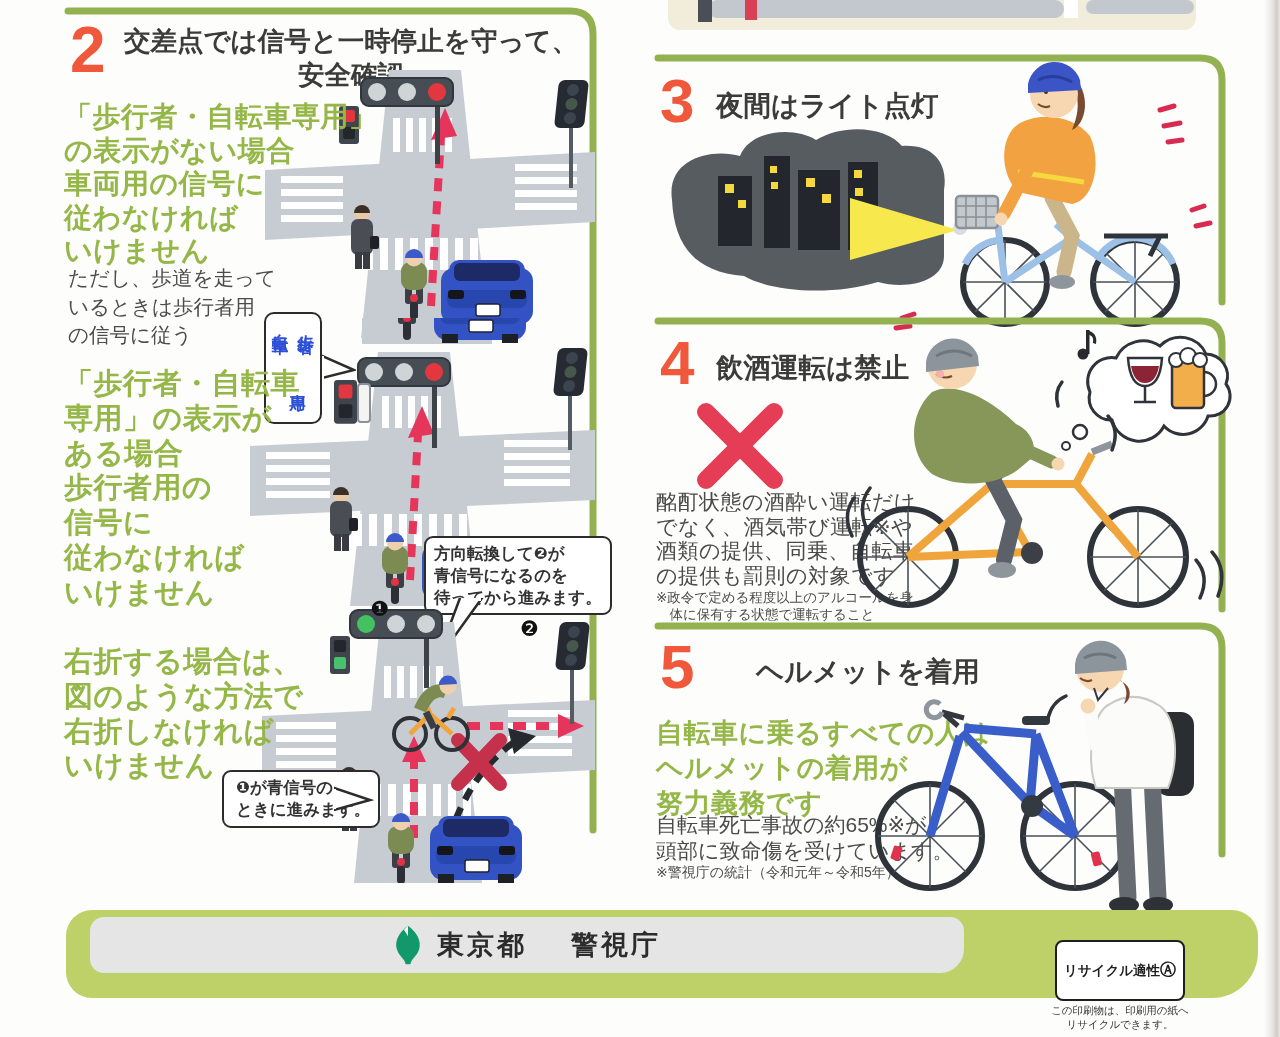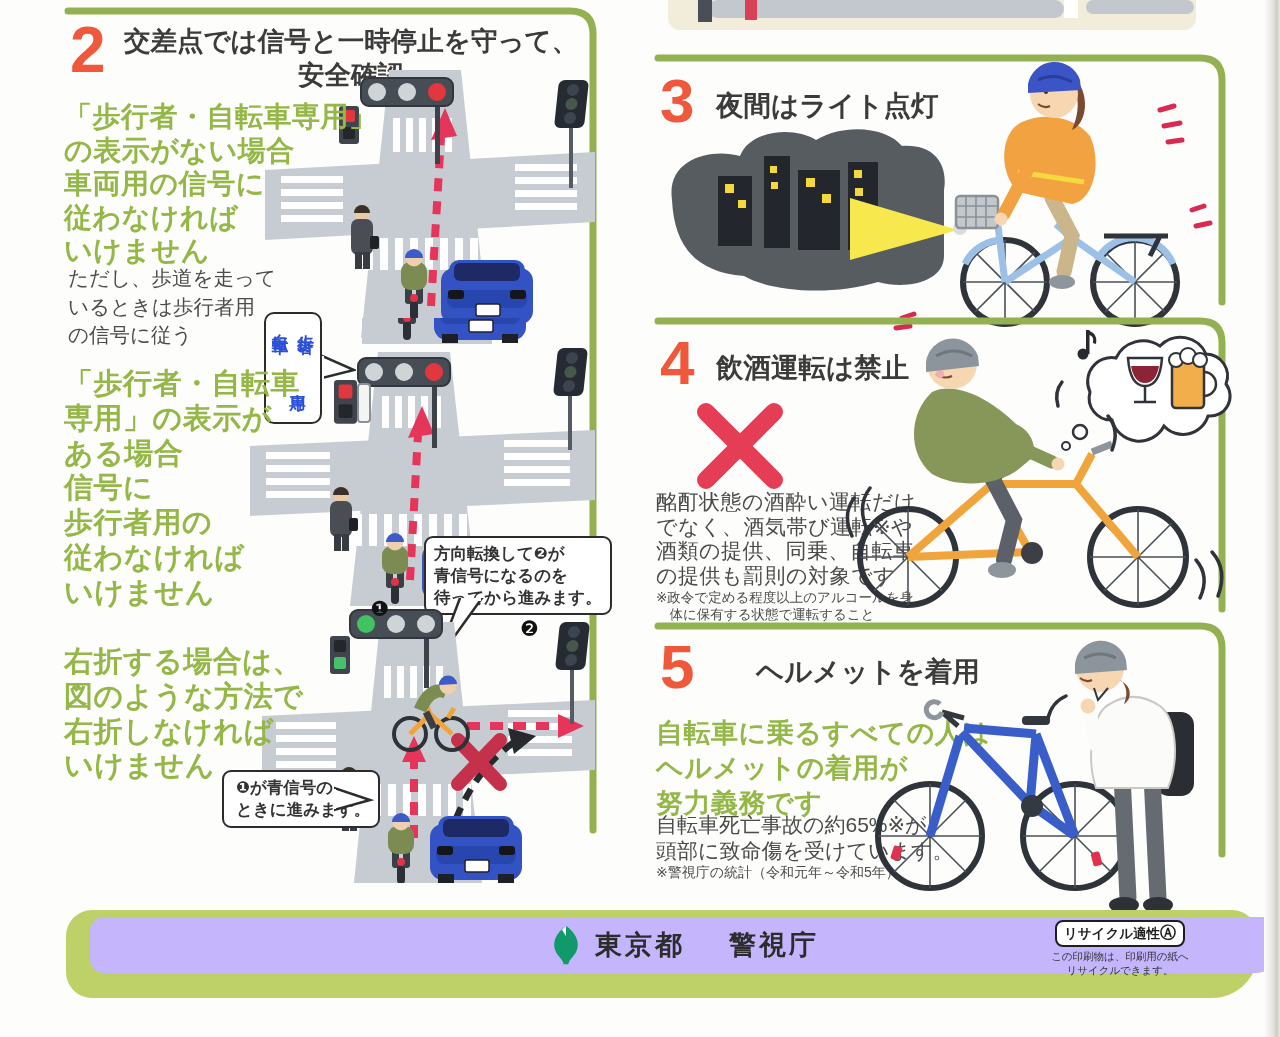--- a/index.html
+++ b/index.html
@@ -217,22 +217,22 @@
   </div>
   <svg class="abs" style="left:322px;top:352px;" width="34" height="30">
     <polygon points="0,4 32,18 0,26" fill="#fff" stroke="#2c2c2c" stroke-width="2.5"></polygon>
     <rect x="-2" y="4" width="4" height="24" fill="#fff"></rect>
   </svg>
 
   <div class="abs green-block" style="left:64px;top:366px;font-size:29px;">
     <span>「歩行者・自転車</span>
     <span>専用」の表示が</span>
     <span>ある場合</span>
+    <span>歩行者用の</span>
     <span>信号に</span>
-    <span>歩行者用の</span>
     <span>従わなければ</span>
     <span>いけません</span>
   </div>
 
   <div class="abs callout" style="left:424px;top:536px;">
     <span>方向転換して❷が</span>
     <span>青信号になるのを</span>
     <span>待ってから進みます。</span>
   </div>
   <svg class="abs" style="left:434px;top:598px;" width="52" height="66">
@@ -502,33 +502,33 @@
       <path d="M210,70 q6,5 12,2" stroke="#7a4a30" stroke-width="2" fill="none"></path>
       <path d="M205,56 A26,26 0 0 1 256,52 L257,62 L205,66 Z" fill="#8d959c"></path>
       <path d="M214,50 q16,-8 32,0" stroke="#6e767e" stroke-width="3" fill="none"></path>
       <path d="M224,80 L228,92 L238,80" stroke="#33383e" stroke-width="2" fill="none"></path>
       <path d="M196,88 q-14,6 -18,22" stroke="#30343a" stroke-width="3.5" fill="none" stroke-linecap="round"></path>
     </g>
   </svg>
 
   <div class="abs" style="left:66px;top:910px;width:1192px;height:88px;background:#bed168;border-radius:26px 26px 46px 26px;">
   </div>
-  <div class="abs" style="left:90px;top:917px;width:1190px;height:56px;background:#c4b5fd;border-radius:14px 14px 24px 14px;">
+  <div class="abs" style="left:90px;top:917px;width:874px;height:56px;background:#e5e5e5;border-radius:14px 14px 24px 14px;">
     <div class="abs" style="left:0;right:0;top:8px;display:flex;justify-content:center;align-items:center;gap:14px;">
       <svg width="30" height="40" viewBox="0 0 36 50">
         <path d="M18,1 C7,9 1,20 4,30 C7,40 14,42 15,49 L21,49 C22,42 29,40 32,30 C35,20 29,9 18,1 Z" fill="#12996b"></path>
         <path d="M18,1 L18,14 L13,6 Z" fill="#f8f8ed"></path>
       </svg>
       <span style="font-size:27px;font-weight:800;color:#2c2c2c;letter-spacing:3px;">東京都</span>
       <span style="width:16px;"></span>
       <span style="font-size:27px;font-weight:800;color:#2c2c2c;letter-spacing:3px;">警視庁</span>
     </div>
     <div class="abs" style="left:950px;top:3px;width:160px;text-align:center;">
-      <span style="display:inline-block;border:2px solid #1e1e1e;border-radius:8px;padding:1px 7px;
-                   font-size:13.5px;font-weight:800;color:#1e1e1e;background:#fff;white-space:nowrap;">
+      <span style="display:inline-block;border:2px solid #1e1e1e;border-radius:8px;padding:18px 7px;
+                   font-size:13.5px;font-weight:800;color:#1e1e1e;background:#fff;white-space:nowrap;margin-top:20px;">
         <span>リサイクル適性</span><span style="font-size:16px;">Ⓐ</span>
       </span>
       <div style="font-size:10.5px;color:#333;line-height:1.35;margin-top:2px;">
         <span style="display:block;">この印刷物は、印刷用の紙へ</span>
         <span style="display:block;">リサイクルできます。</span>
       </div>
     </div>
   </div>
 
   <div class="edge"></div>

